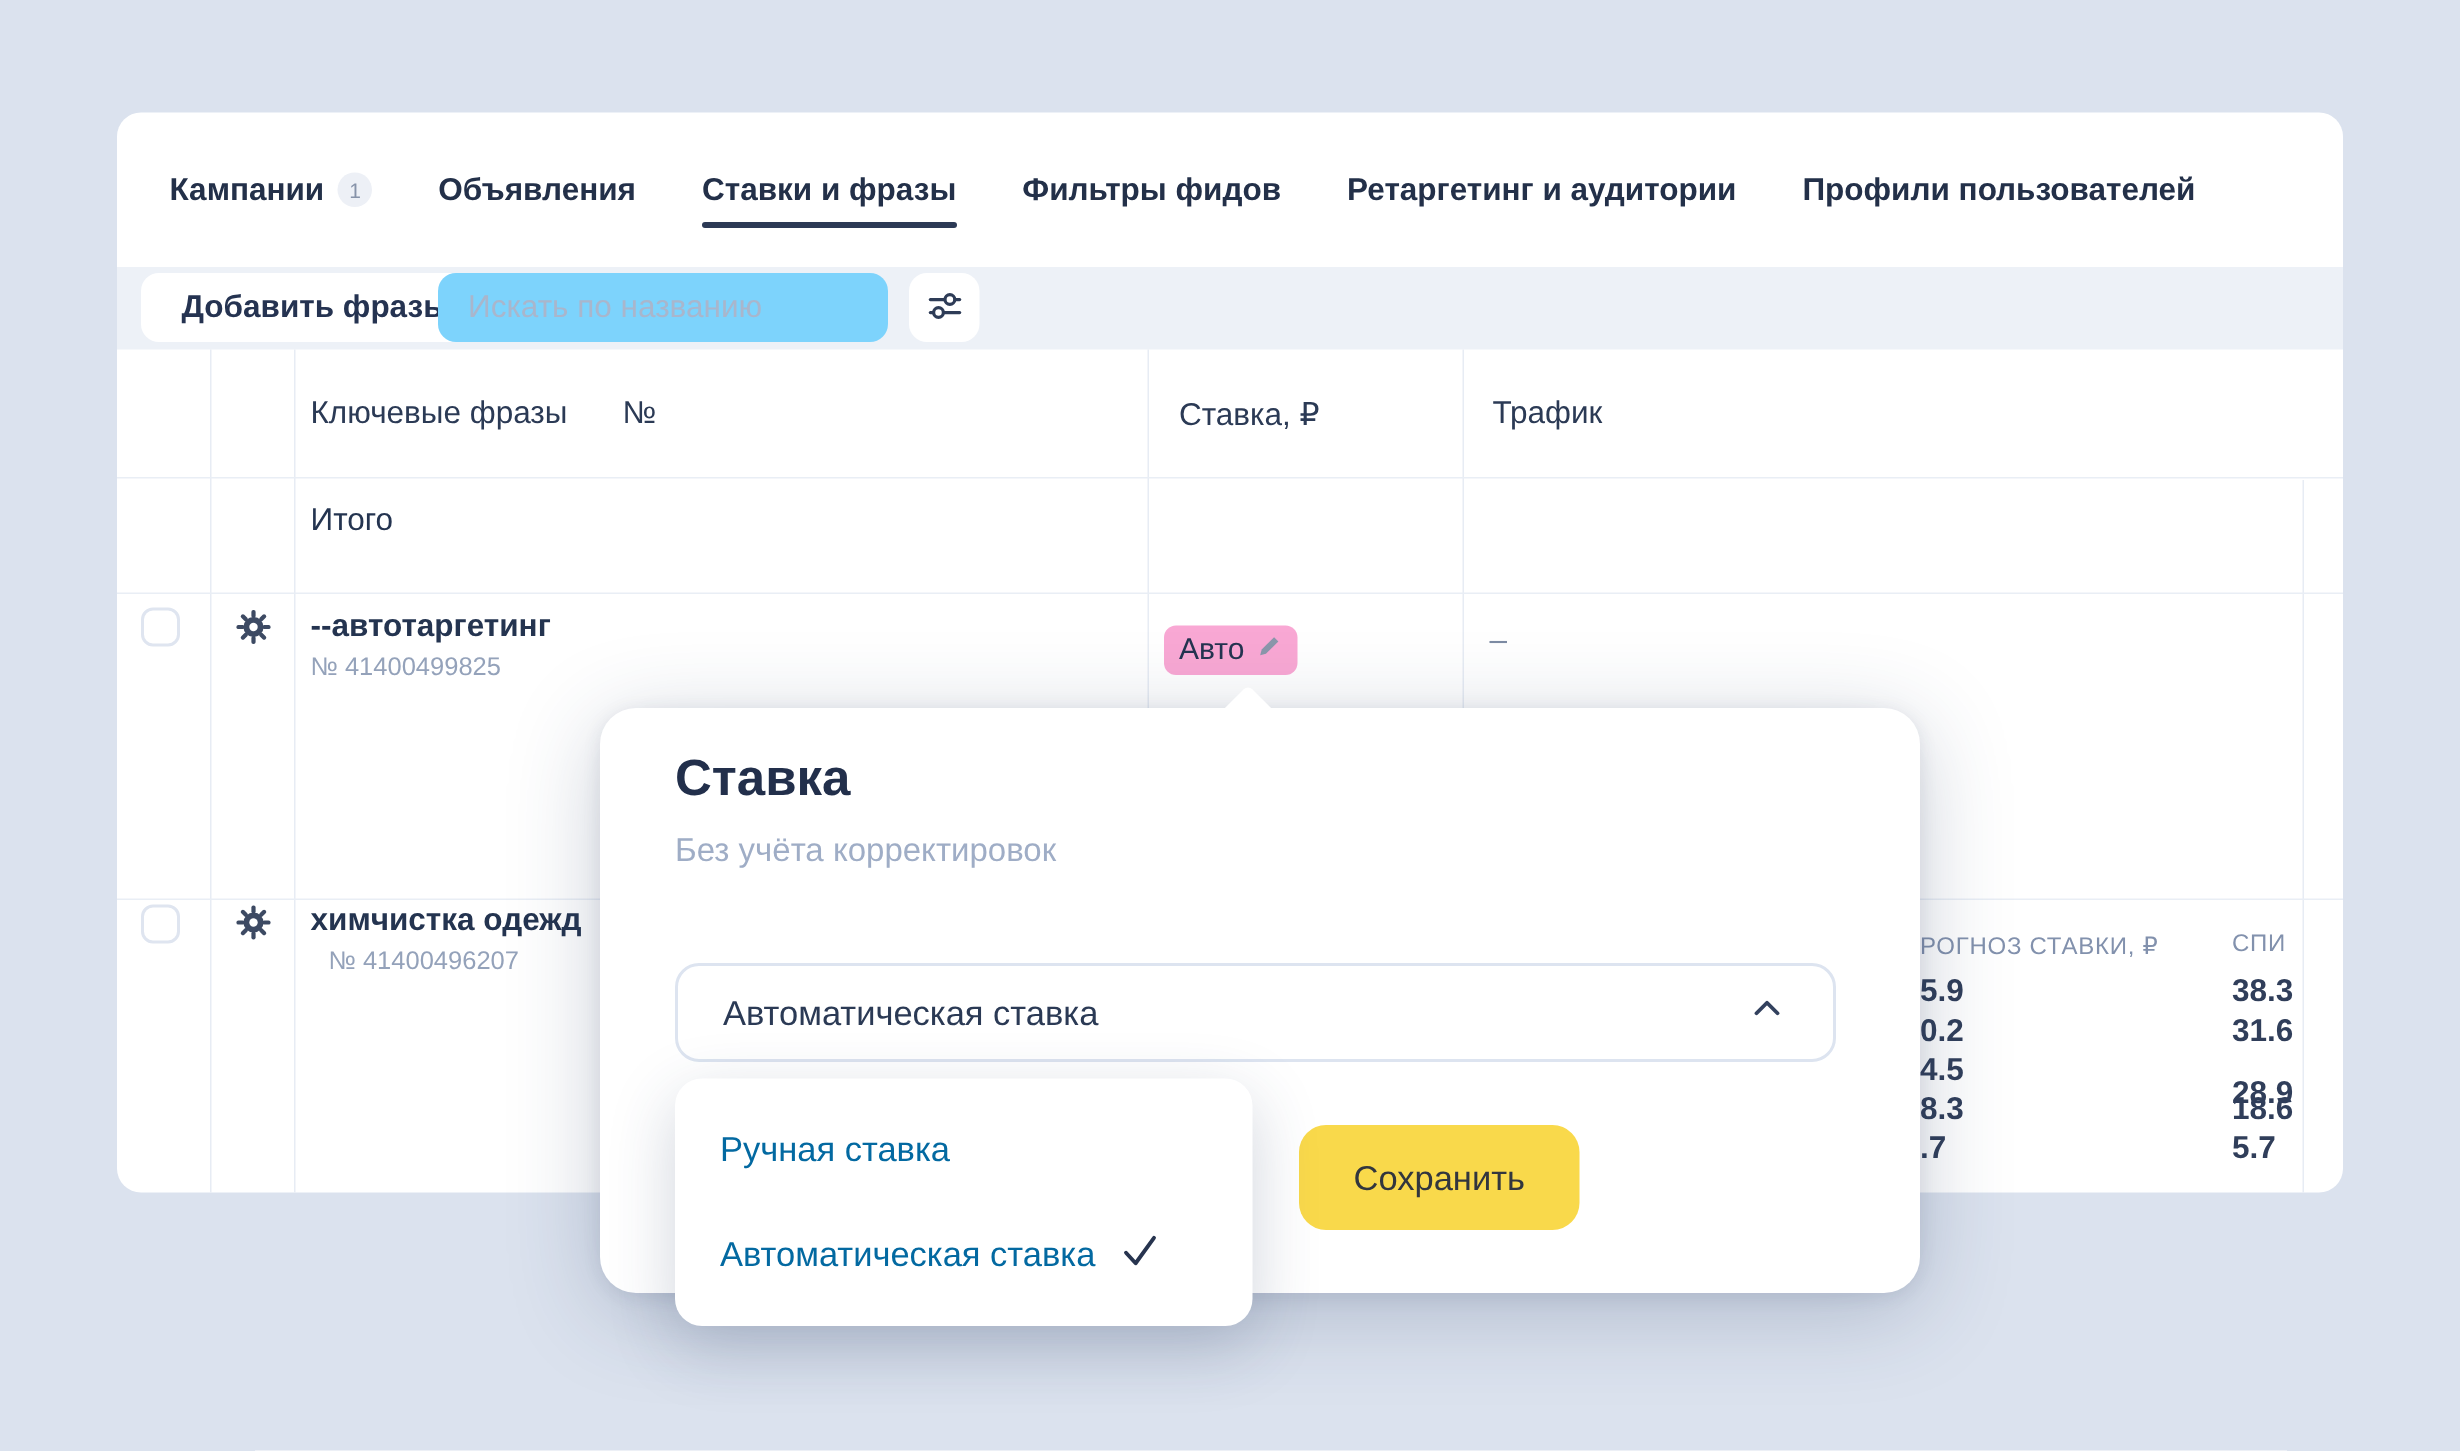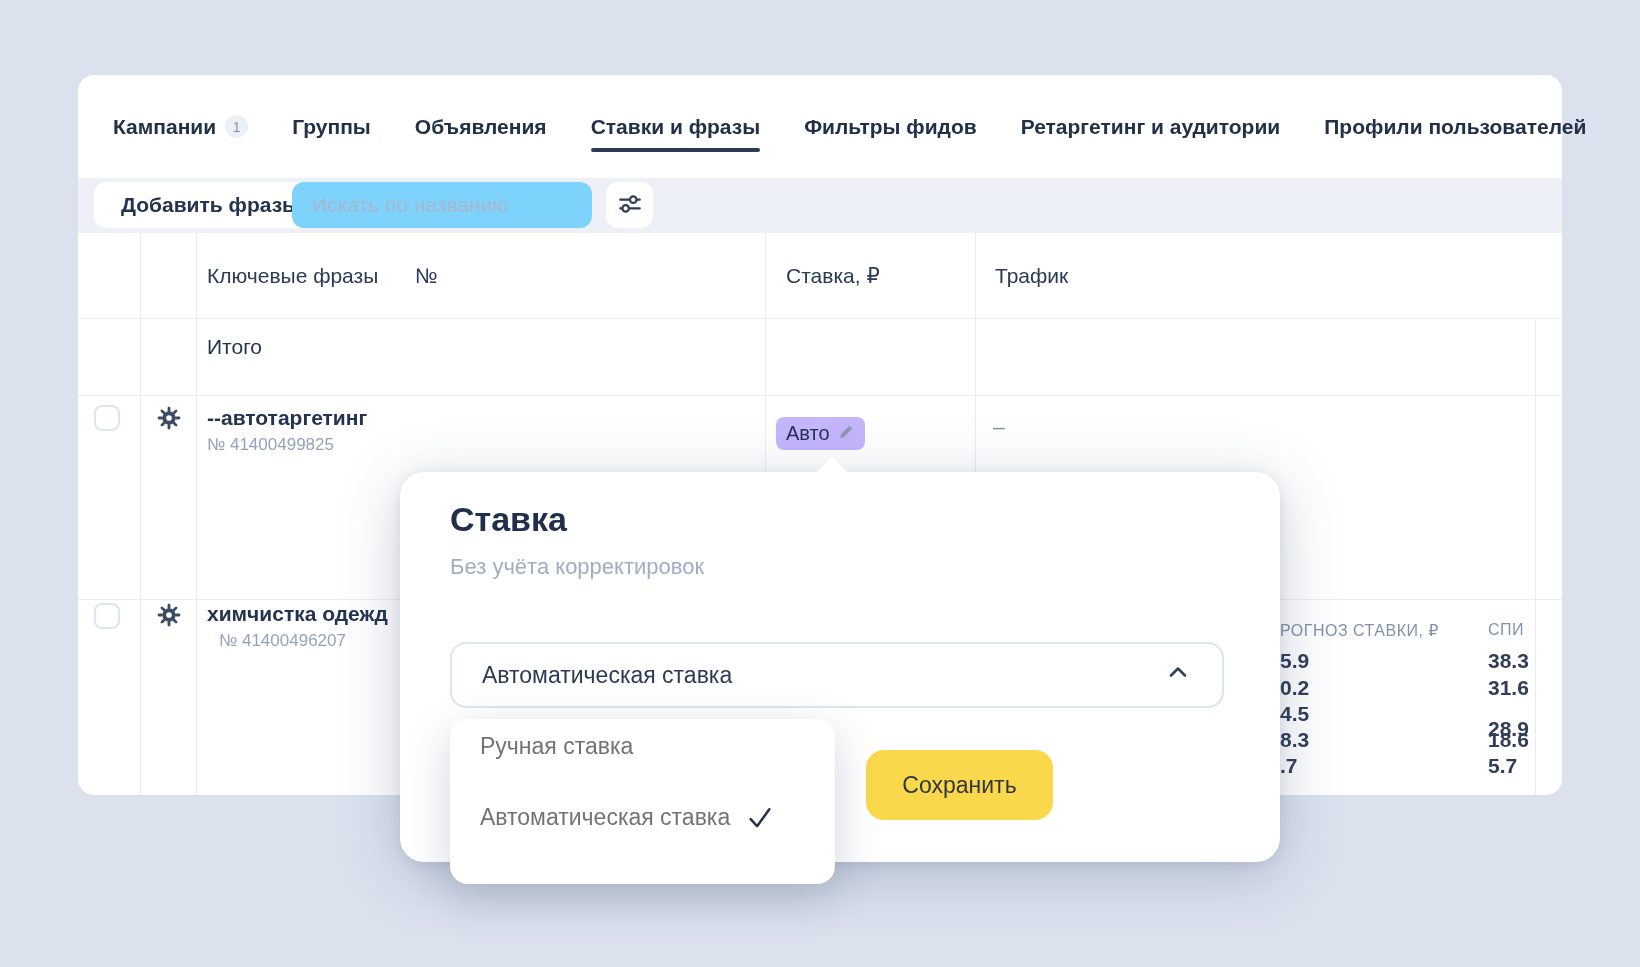--- a/index.html
+++ b/index.html
@@ -68,21 +68,21 @@
   .row-id{position:absolute;font-size:17px;color:#94a2ba;white-space:nowrap;}
 
   .checkbox{
     position:absolute;width:26px;height:26px;box-sizing:border-box;
     border:2px solid #dfe5f0;border-radius:8px;background:#fff;cursor:pointer;
   }
   .gear{position:absolute;width:26px;height:26px;cursor:pointer;}
 
   .bid-badge{
     position:absolute;left:698px;top:342px;height:33px;padding:0 10px;
-    background:#c4b5fd;border-radius:8px;display:flex;align-items:center;gap:8px;
+    background:#f9a8d4;border-radius:8px;display:flex;align-items:center;gap:8px;
     font-size:20px;font-weight:500;color:#243450;cursor:pointer;
   }
   .traffic-dash{position:absolute;left:915px;top:340px;font-size:21px;color:#7d8ba3;}
 
   
   .fc-caption{
     position:absolute;font-size:16px;font-weight:500;letter-spacing:.5px;
     color:#8291ad;white-space:nowrap;
   }
   .fc-num{
@@ -123,36 +123,33 @@
 
   
   .menu{
     position:absolute;left:450px;top:719px;width:385px;height:165px;
     background:#ffffff;border-radius:18px;z-index:20;
     box-shadow:0 14px 44px rgba(45,62,98,.22);
     display:flex;flex-direction:column;justify-content:space-around;
     padding:12px 0;box-sizing:border-box;
   }
   .menu-item{
-    display:flex;align-items:flex-start;gap:16px;padding:0 30px;height:66px;
-    font-size:23px;font-weight:500;color:#737373;cursor:pointer;white-space:nowrap;
+    display:flex;align-items:center;gap:16px;padding:0 30px;height:66px;
+    font-size:23px;font-weight:500;color:#0369a1;cursor:pointer;white-space:nowrap;
   }
 </style>
 </head>
 <body>
 
 <div class="card">
 
   <div class="tabbar">
     <div class="tab">
       <span>Кампании</span>
       <span class="badge">1</span>
-    </div>
-    <div class="tab">
-      <span>Группы</span>
     </div>
     <div class="tab">
       <span>Объявления</span>
     </div>
     <div class="tab active">
       <span>Ставки и фразы</span>
     </div>
     <div class="tab">
       <span>Фильтры фидов</span>
     </div>

